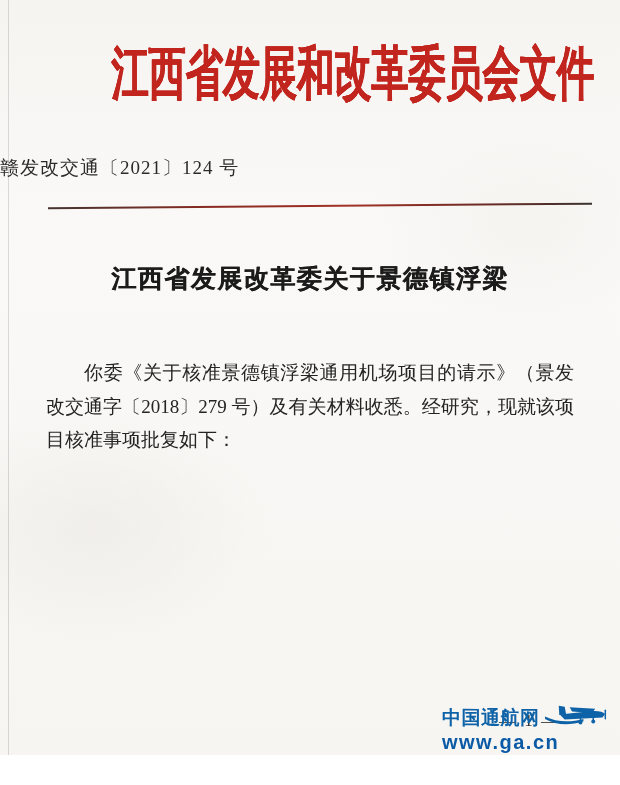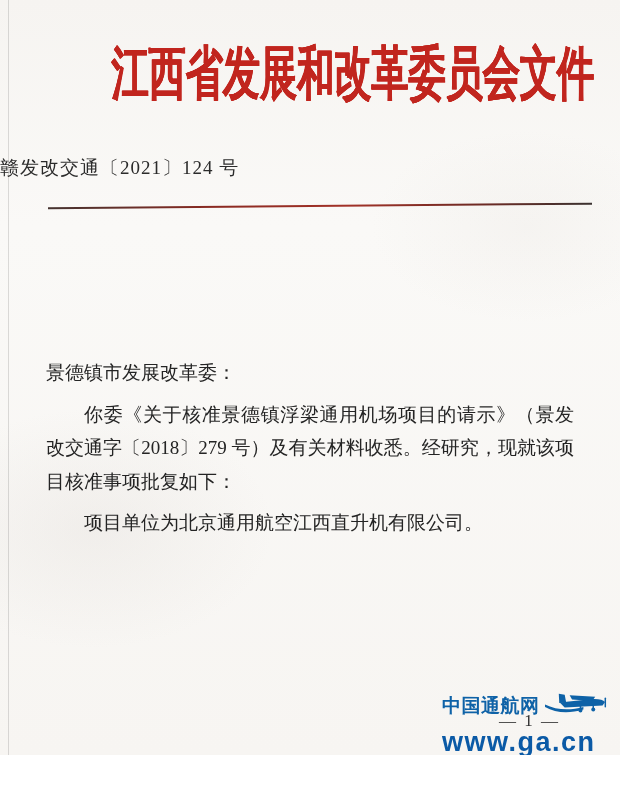--- a/index.html
+++ b/index.html
@@ -57,43 +57,42 @@
     position:absolute;right:8px;bottom:2px;width:170px;
     font-family:"Liberation Sans", sans-serif;
   }
   .logo-row{display:flex;align-items:center;justify-content:flex-start;gap:5px;}
   .logo-name{
     font-size:19px;font-weight:bold;color:#0e62a7;letter-spacing:0.5px;white-space:nowrap;
   }
   .logo-plane{display:inline-block;width:64px;height:27px;}
   .logo-plane svg{display:block;width:100%;height:100%;}
   .logo-url{
-    font-size:27px;font-weight:bold;color:#0b5aa6;letter-spacing:1.5px;line-height:22px;margin-top:12px;
+    font-size:20px;font-weight:bold;color:#0b5aa6;letter-spacing:1.5px;line-height:22px;
   }
 </style>
 </head>
 <body>
 
 <div class="page">
 
   <div class="edge-line"></div>
 
   <div class="org-title">江西省发展和改革委员会文件</div>
 
   <div class="doc-number">赣发改交通〔2021〕124 号</div>
 
   <div class="divider"></div>
 
   <div class="doc-title">
+    <div>江西省发展改革委关于景德镇浮梁</div>
   </div>
 
   <div class="body">
-    <p class="salutation">景德镇市发展改革委：</p>
     <p class="para">你委《关于核准景德镇浮梁通用机场项目的请示》（景发改交通字〔2018〕279 号）及有关材料收悉。经研究，现就该项目核准事项批复如下：</p>
-    <p class="para">项目单位为北京通用航空江西直升机有限公司。</p>
   </div>
 
   <div class="page-number">— 1 —</div>
 
   <div class="logo">
     <div class="logo-row">
       <span class="logo-name">中国通航网</span>
       <span class="logo-plane">
         <svg viewBox="0 0 130 54" xmlns="http://www.w3.org/2000/svg">
           <g fill="#0e62a7" stroke="none">

